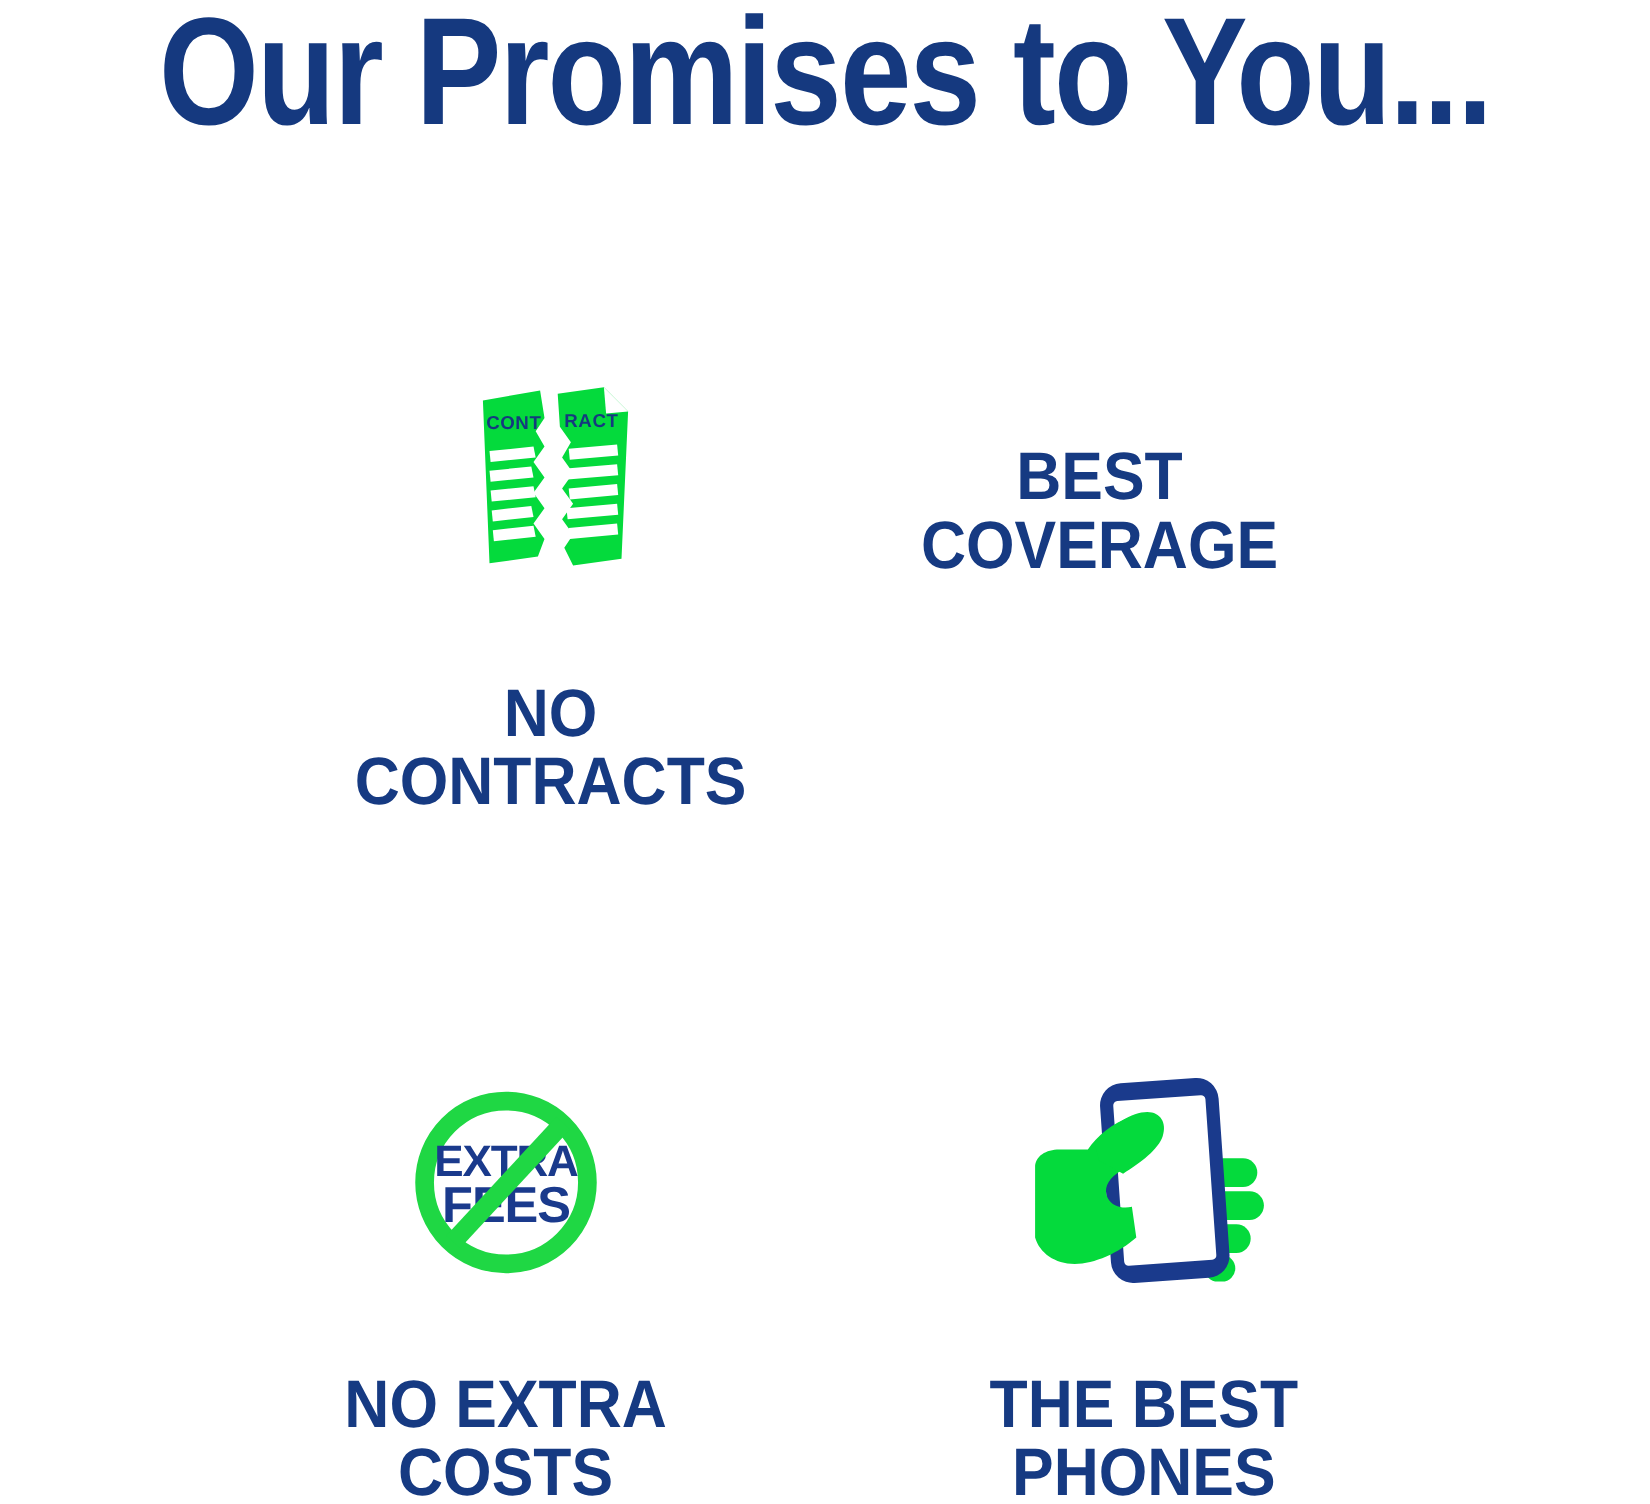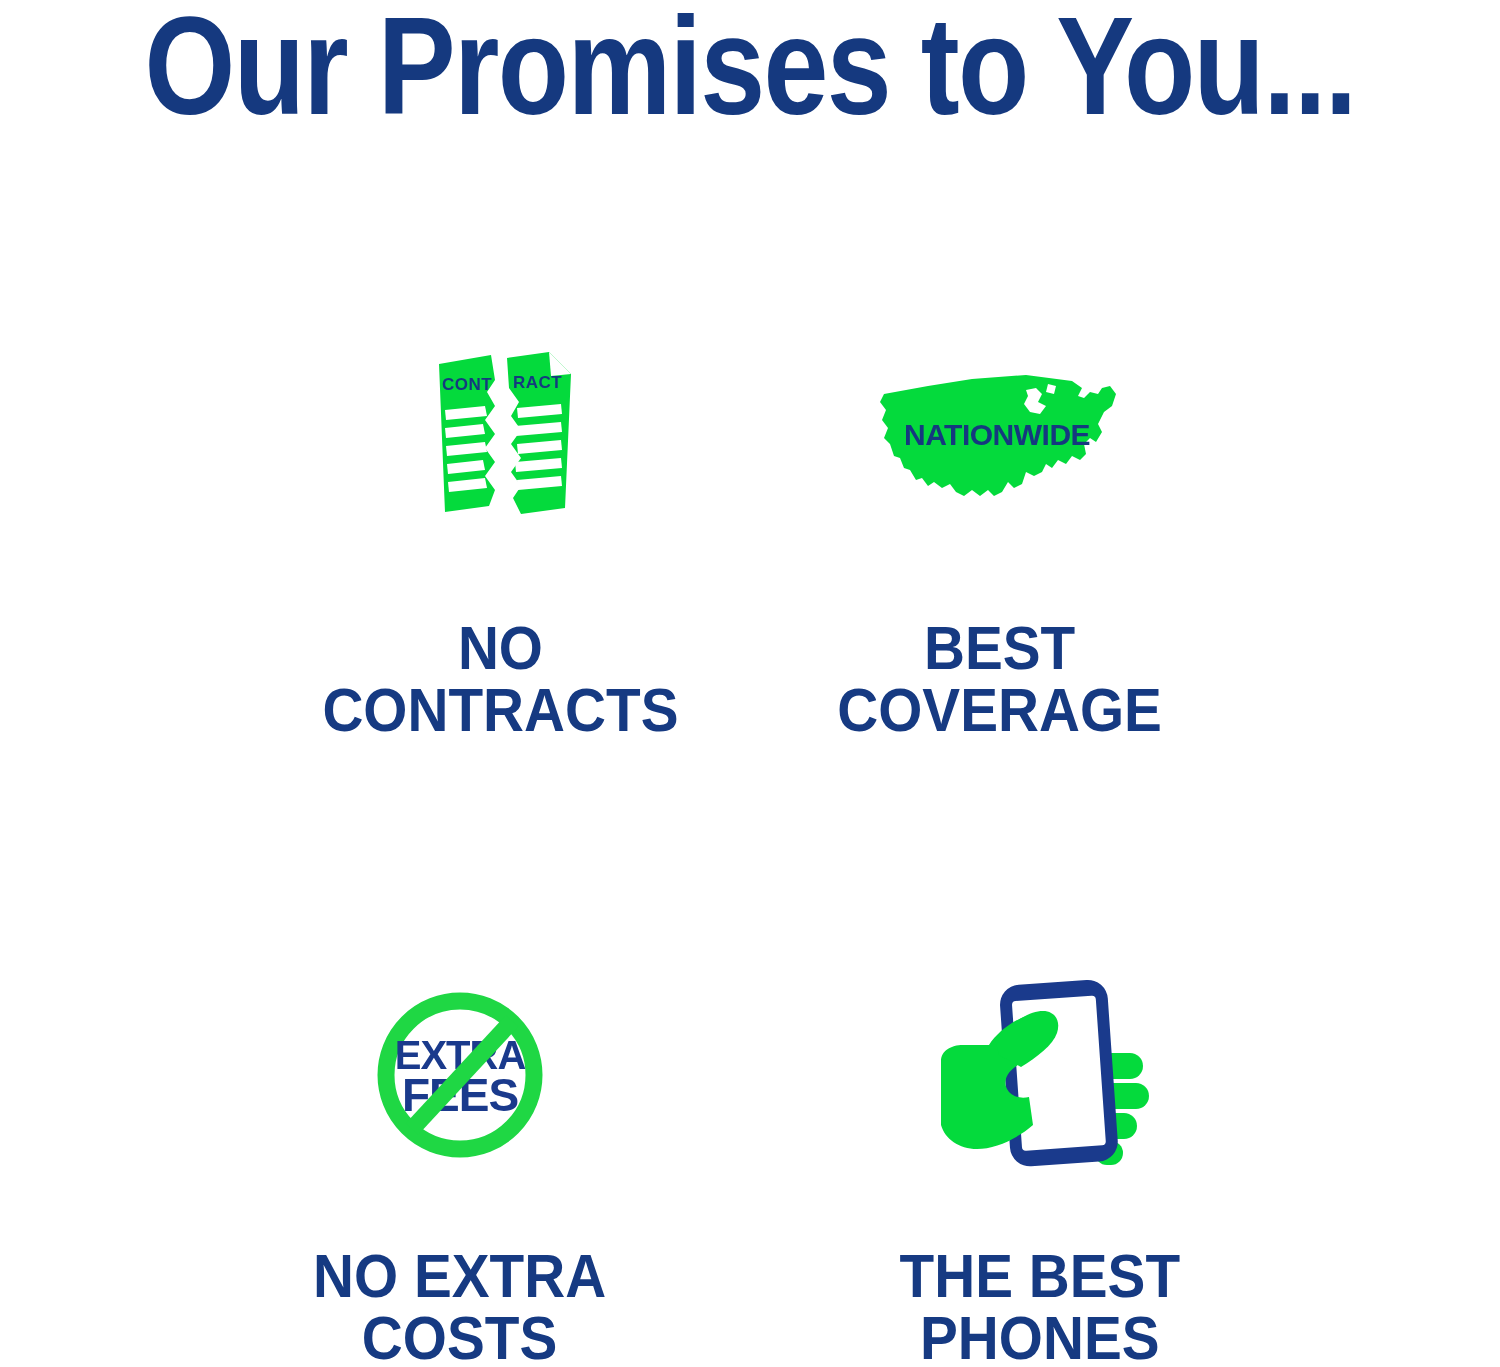--- a/index.html
+++ b/index.html
@@ -113,34 +113,20 @@
 
         <text x="17" y="40" fill="#15397f" font-family="'Liberation Sans','DejaVu Sans',sans-serif" font-size="17" font-weight="bold" letter-spacing="0.5">CONT</text>
         <text x="88" y="38" fill="#15397f" font-family="'Liberation Sans','DejaVu Sans',sans-serif" font-size="17" font-weight="bold" letter-spacing="0.5">RACT</text>
       </svg>
     </div>
     <div class="promise-label">NO
 CONTRACTS</div>
   </div>
 
   <div class="promise-cell">
-    <div class="icon-box">
-      <svg width="248" height="132" viewBox="0 0 248 132" aria-hidden="true">
-        <path fill="#04da3c" d="M8 22 L52 14 L96 7 L150 3 L196 9 L206 16 L202 24 L208 26
-          L214 20 L222 22 L226 16 L234 14 L240 22 L236 34 L228 40 L222 52 L226 60 L220 70
-          L214 66 L208 72 L210 82 L204 88 L196 84 L190 92 L182 88 L176 96 L170 92 L166 100
-          L158 104 L150 100 L146 112 L138 116 L132 110 L126 120 L118 124 L112 118 L104 124
-          L96 118 L88 124 L80 120 L74 112 L66 116 L58 110 L52 114 L46 106 L40 108 L34 98
-          L28 96 L24 86 L18 84 L14 72 L8 66 L12 56 L6 48 L10 38 L4 30 Z"></path>
-
-        <path fill="#ffffff" d="M150 18 L160 16 L166 22 L162 30 L170 34 L164 42 L154 40 L148 32 L152 24 Z"></path>
-        <path fill="#ffffff" d="M172 12 L180 14 L178 22 L170 20 Z"></path>
-        <text x="28" y="73" fill="#15397f" font-family="'Liberation Sans','DejaVu Sans',sans-serif" font-size="30" font-weight="bold" letter-spacing="-0.5">NATIONWIDE</text>
-      </svg>
-    </div>
     <div class="promise-label">BEST
 COVERAGE</div>
   </div>
 
 </div>
 
 <div class="promise-row row-2">
 
   <div class="promise-cell">
     <div class="icon-box">

